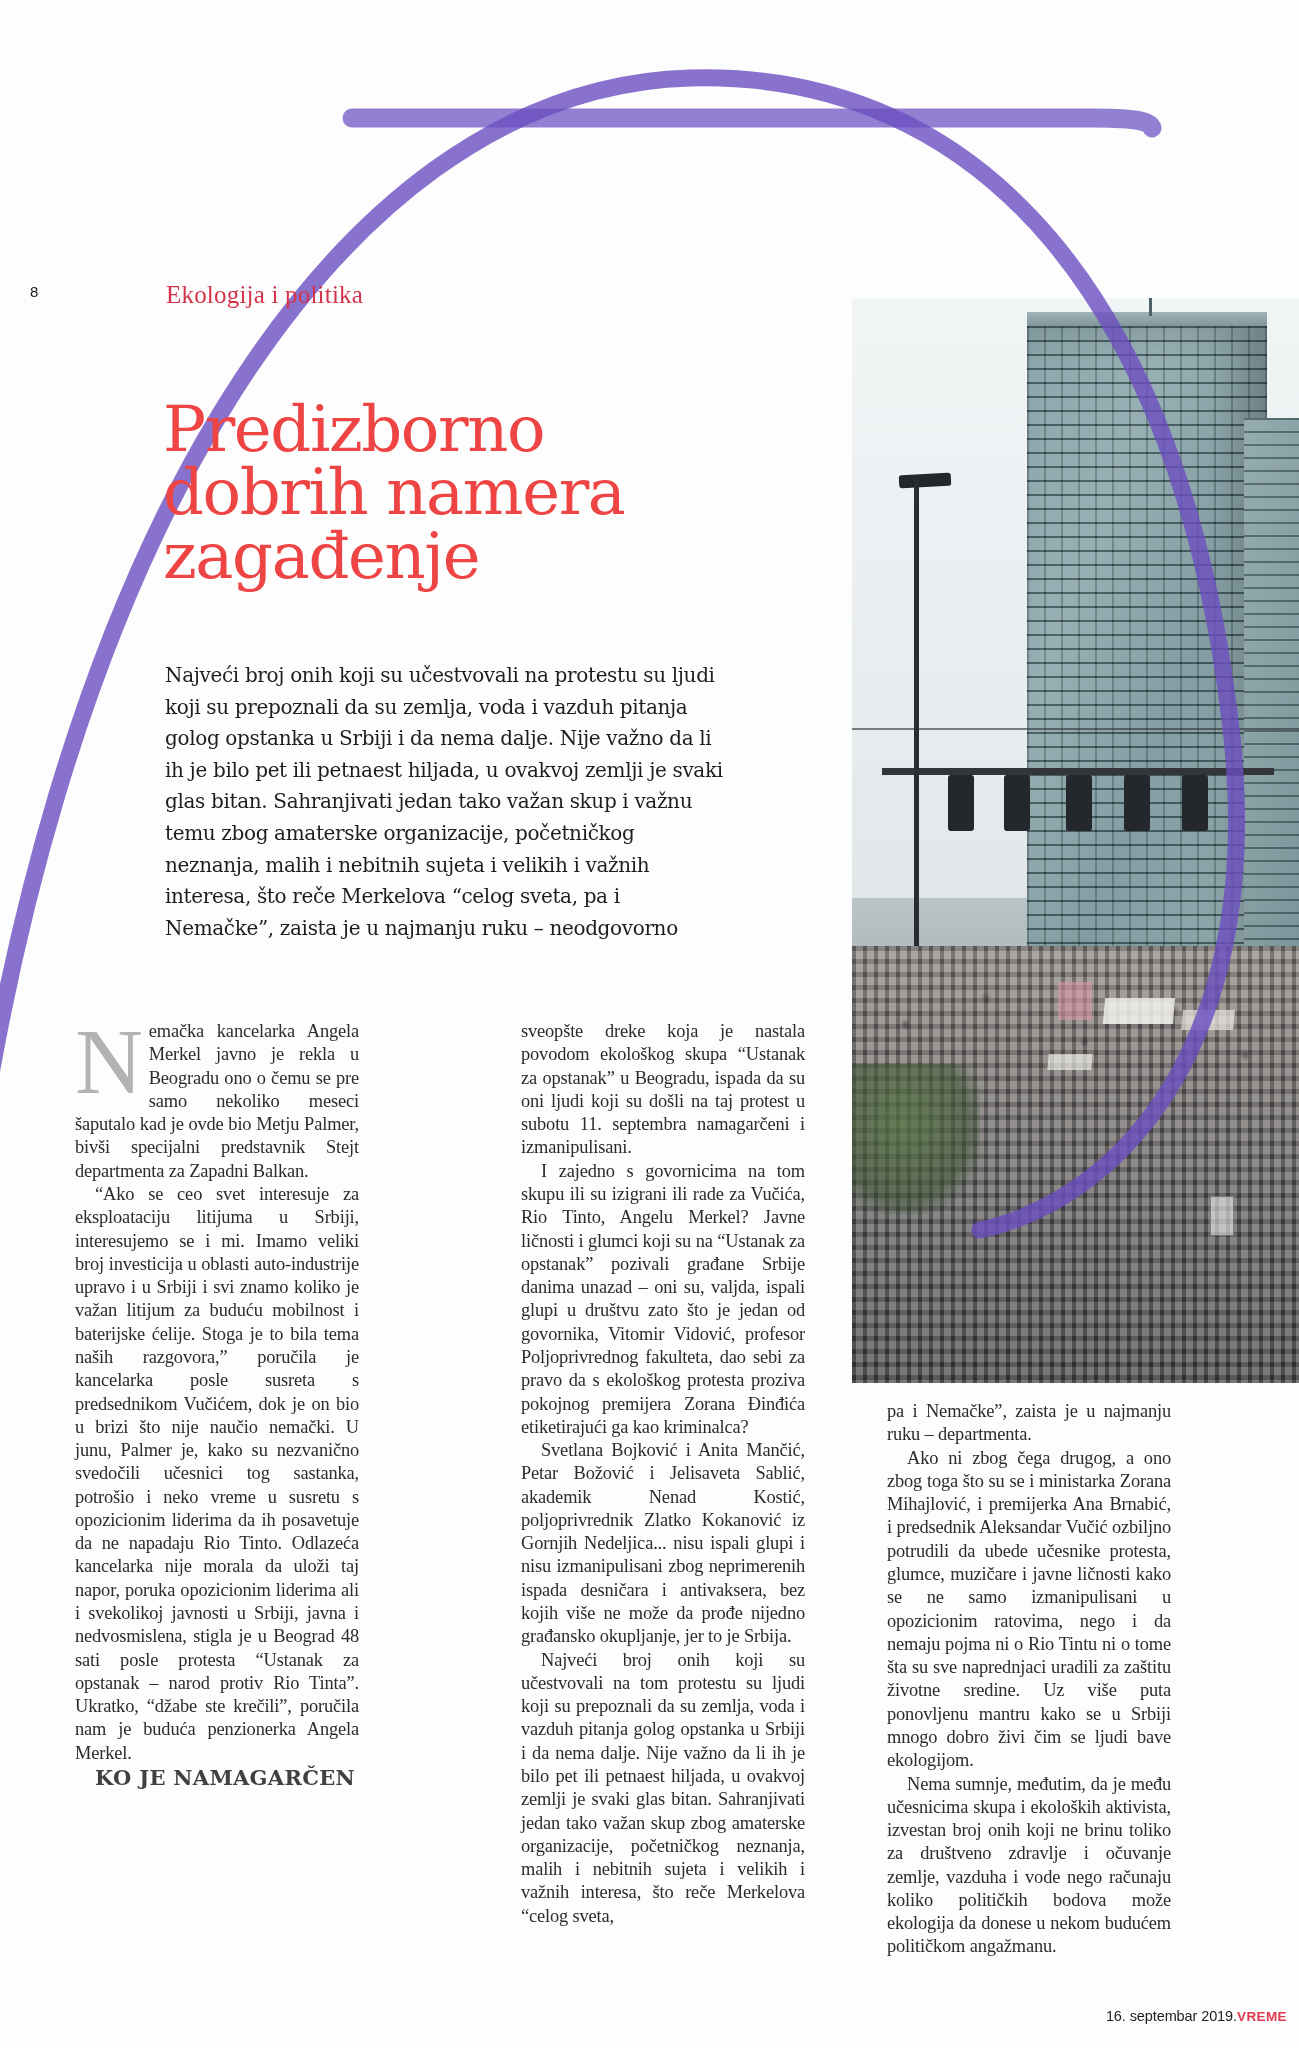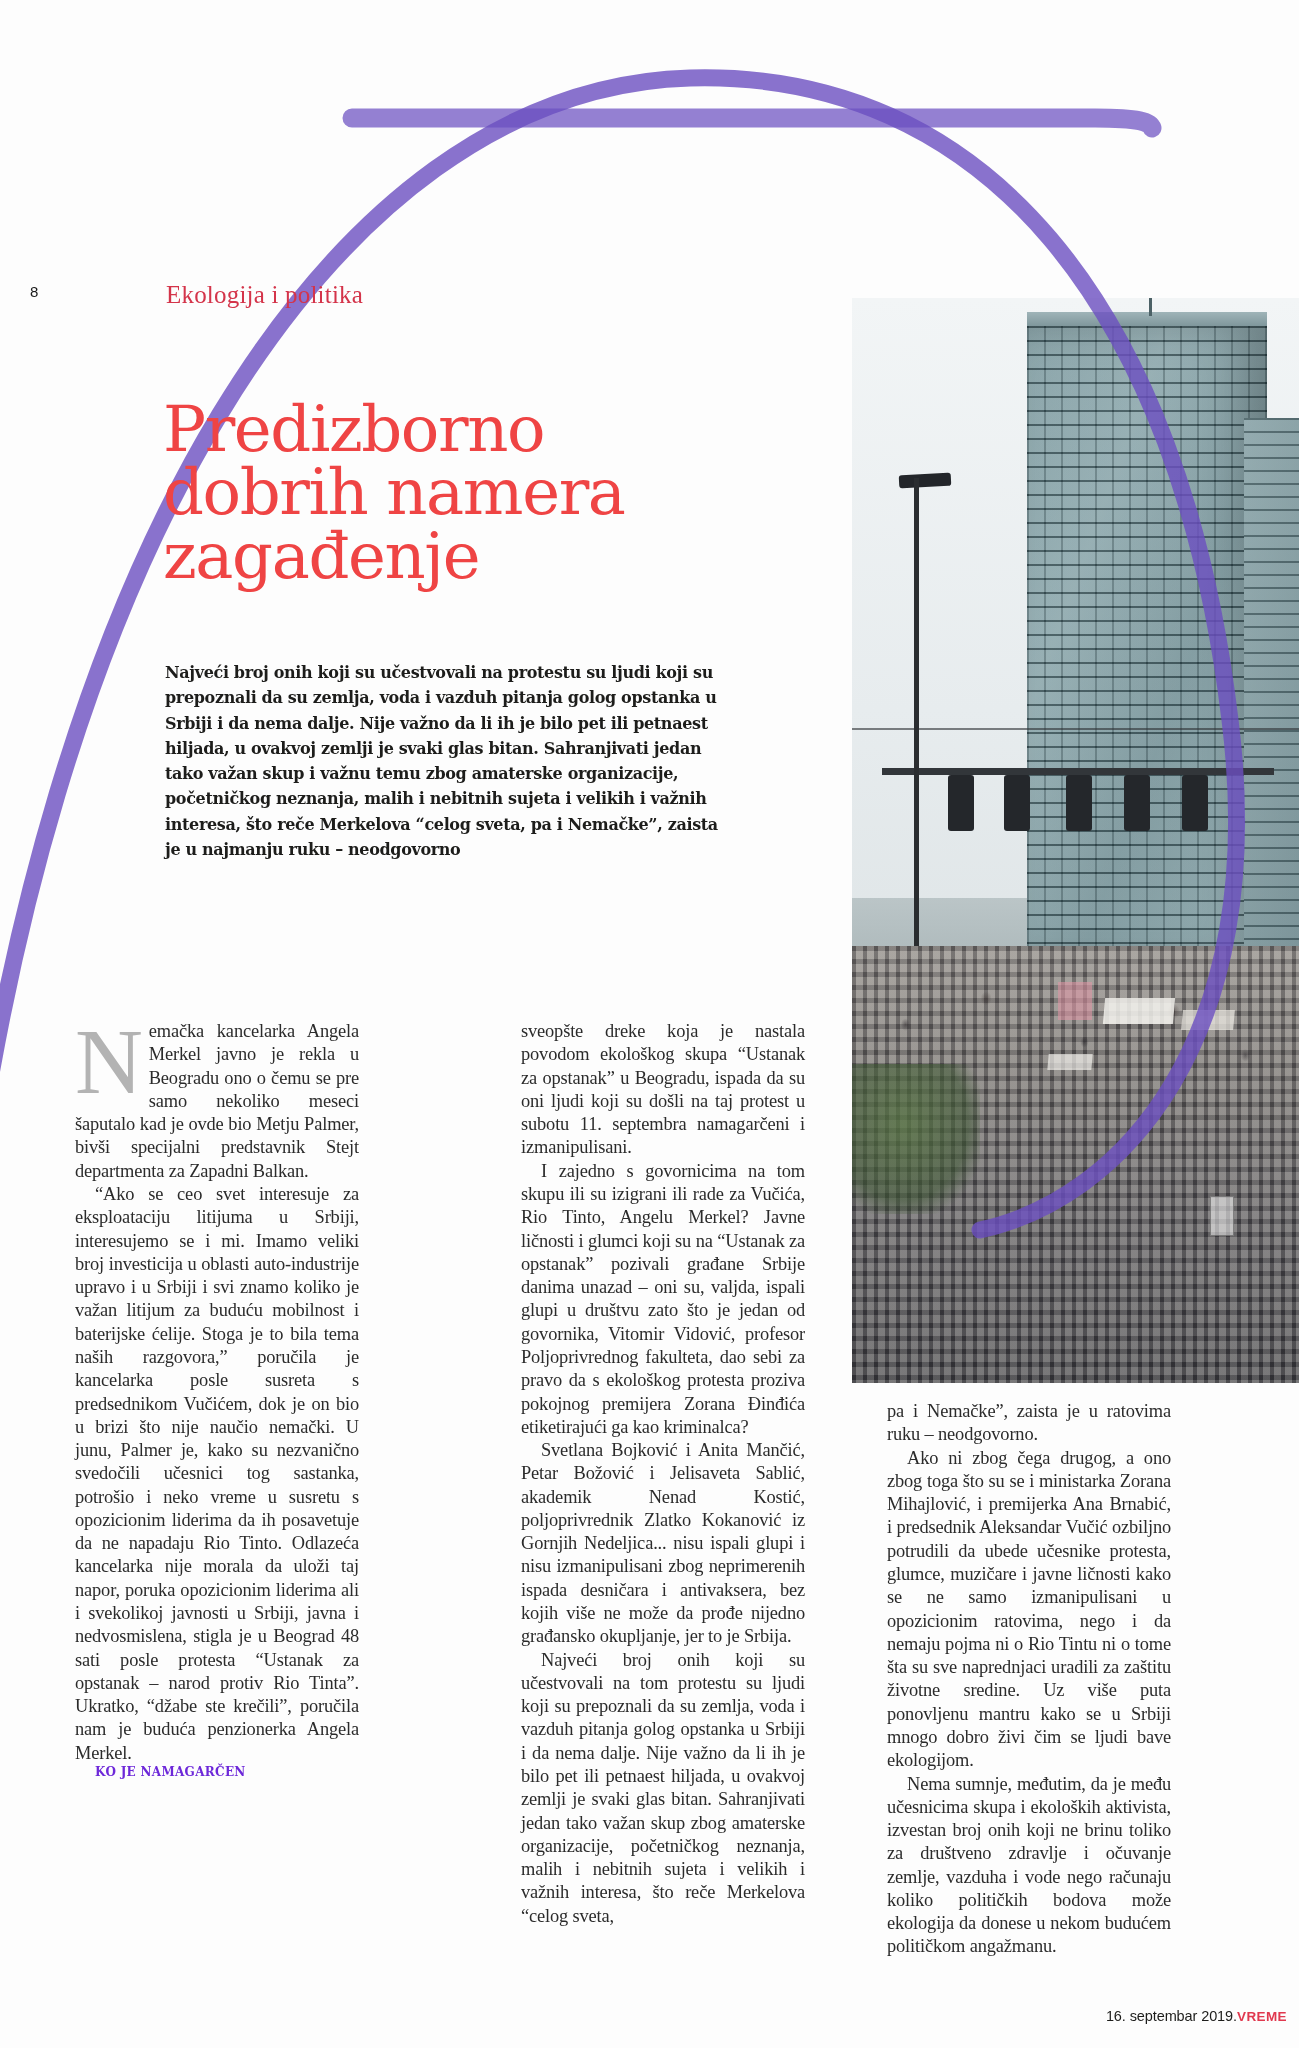--- a/index.html
+++ b/index.html
@@ -63,22 +63,22 @@
   }
   .headline .hl-line { display: block; white-space: nowrap; }
 
   
   .standfirst {
     position: absolute;
     left: 165px;
     top: 660px;
     width: 565px;
     font-family: "DejaVu Serif", "Liberation Serif", serif;
-    font-weight: bold;
-    font-size: 16px;
+    font-weight: normal;
+    font-size: 20px;
     line-height: 1.58;
     color: #1d1d1b;
     letter-spacing: -0.35px;
     z-index: 6;
   }
 
   
   .photo {
     position: absolute;
     left: 852px;
@@ -205,23 +205,23 @@
     font-size: 94px;
     line-height: 0.75;
     color: #b3b3b3;
     margin: 6px 6px 0 0;
     font-weight: normal;
   }
 
   .subhead {
     font-family: "DejaVu Serif", "Liberation Serif", serif;
     font-weight: bold;
-    font-size: 12px;
+    font-size: 21px;
     letter-spacing: 0.3px;
-    color: #6d28d9;
+    color: #404040;
     margin: 25px 0 4px 0;
     text-indent: 20px;
   }
 
   
   .footer {
     position: absolute;
     right: 12px;
     top: 2008px;
     font-size: 14.5px;
@@ -286,21 +286,21 @@
   </div>
 
   <div class="col col-2">
     <p class="noindent">sveopšte dreke koja je nastala povodom ekološkog skupa “Ustanak za opstanak” u Beogradu, ispada da su oni ljudi koji su došli na taj protest u subotu 11. septembra namagarčeni i izmanipulisani.</p>
     <p>I zajedno s govornicima na tom skupu ili su izigrani ili rade za Vučića, Rio Tinto, Angelu Merkel? Javne ličnosti i glumci koji su na “Ustanak za opstanak” pozivali građane Srbije danima unazad – oni su, valjda, ispali glupi u društvu zato što je jedan od govornika, Vitomir Vidović, profesor Poljoprivrednog fakulteta, dao sebi za pravo da s ekološkog protesta proziva pokojnog premijera Zorana Đinđića etiketirajući ga kao kriminalca?</p>
     <p>Svetlana Bojković i Anita Mančić, Petar Božović i Jelisaveta Sablić, akademik Nenad Kostić, poljoprivrednik Zlatko Kokanović iz Gornjih Nedeljica... nisu ispali glupi i nisu izmanipulisani zbog neprimerenih ispada desničara i antivaksera, bez kojih više ne može da prođe nijedno građansko okupljanje, jer to je Srbija.</p>
     <p>Najveći broj onih koji su učestvovali na tom protestu su ljudi koji su prepoznali da su zemlja, voda i vazduh pitanja golog opstanka u Srbiji i da nema dalje. Nije važno da li ih je bilo pet ili petnaest hiljada, u ovakvoj zemlji je svaki glas bitan. Sahranjivati jedan tako važan skup zbog amaterske organizacije, početničkog neznanja, malih i nebitnih sujeta i velikih i važnih interesa, što reče Merkelova “celog sveta,</p>
   </div>
 
   <div class="col col-3">
-    <p class="noindent">pa i Nemačke”, zaista je u ratovima ruku – neodgovorno.</p>
+    <p class="noindent">pa i Nemačke”, zaista je u najmanju ruku – departmenta.</p>
     <p>Ako ni zbog čega drugog, a ono zbog toga što su se i ministarka Zorana Mihajlović, i premijerka Ana Brnabić, i predsednik Aleksandar Vučić ozbiljno potrudili da ubede učesnike protesta, glumce, muzičare i javne ličnosti kako se ne samo izmanipulisani u opozicionim ratovima, nego i da nemaju pojma ni o Rio Tintu ni o tome šta su sve naprednjaci uradili za zaštitu životne sredine. Uz više puta ponovljenu mantru kako se u Srbiji mnogo dobro živi čim se ljudi bave ekologijom.</p>
     <p>Nema sumnje, međutim, da je među učesnicima skupa i ekoloških aktivista, izvestan broj onih koji ne brinu toliko za društveno zdravlje i očuvanje zemlje, vazduha i vode nego računaju koliko političkih bodova može ekologija da donese u nekom budućem političkom angažmanu.</p>
   </div>
 
   <div class="footer">
     <span>16. septembar 2019.</span><span class="brand">VREME</span>
   </div>
 
   <div class="swoosh-layer">
     <svg viewBox="0 0 1299 2048" xmlns="http://www.w3.org/2000/svg">

